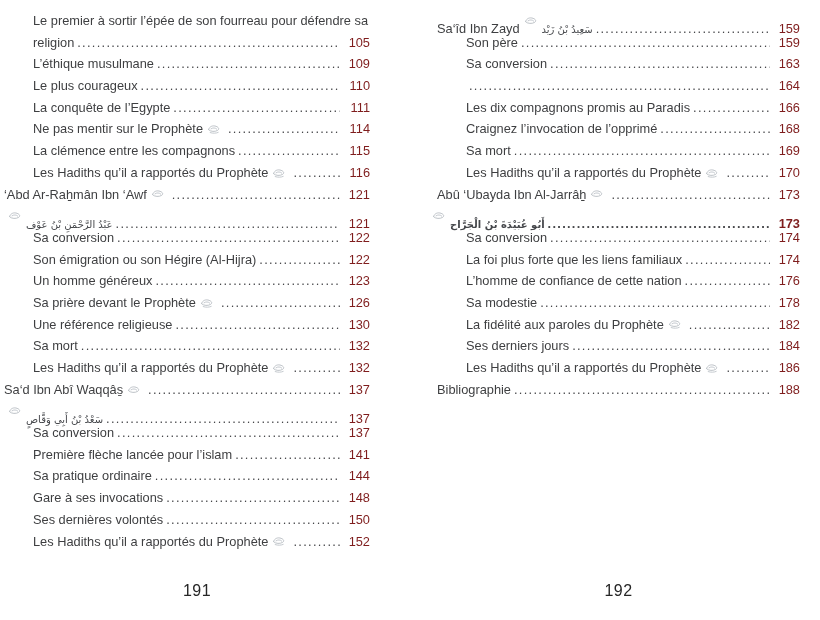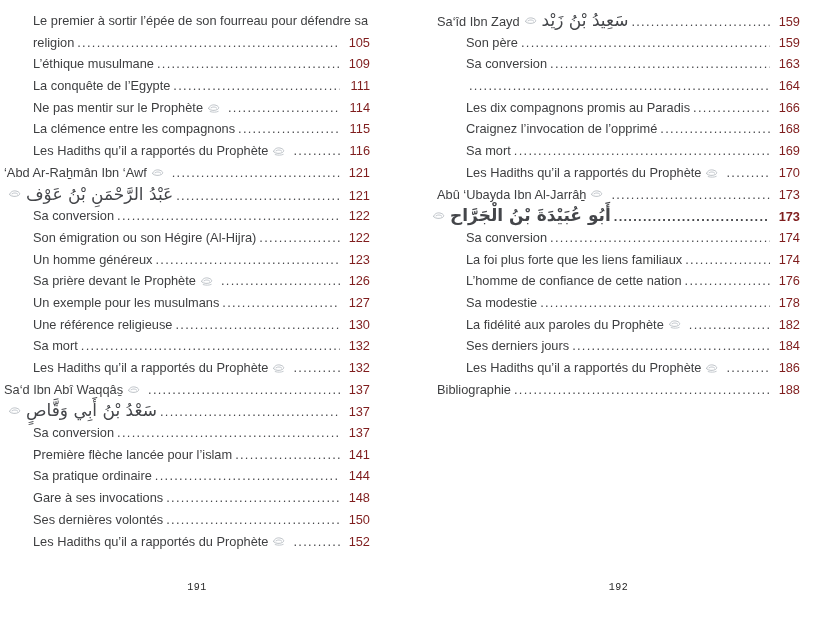--- a/index.html
+++ b/index.html
@@ -13,37 +13,37 @@
   .page.right{left:437px;width:363px;}
   .row{
     display:flex;align-items:baseline;height:21.7px;
     font-size:12.8px;line-height:21.7px;
   }
   .row.ind{padding-left:29px;}
   .right .row.ar-only{margin-left:-9px;font-weight:bold;}
   .t{white-space:nowrap;flex-shrink:0;}
   .ar{
     font-family:"DejaVu Sans",sans-serif;
-    font-size:17px;white-space:nowrap;flex-shrink:0;color:#44464a;
+    font-size:10px;white-space:nowrap;flex-shrink:0;color:#44464a;margin-top:9px;
   }
   .orn{flex-shrink:0;align-self:center;display:inline-flex;margin:0 4px;}
   .orn svg{display:block;}
   .dots{
     flex:1 1 auto;min-width:0;overflow:hidden;white-space:nowrap;
     margin:0 2px 0 3px;color:#46474a;
   }
   .dots::after{
     content:"......................................................................................................................................";
     letter-spacing:1.3px;
   }
   .num{flex-shrink:0;width:28px;text-align:right;color:#7f1d1d;}
   .folio{
     position:absolute;top:582px;width:100%;text-align:center;
-    font-family:Liberation Mono, monospace;
-    font-size:10px;color:#262626;letter-spacing:.5px;
+    font-family:Liberation Sans, sans-serif;
+    font-size:16px;color:#262626;letter-spacing:.5px;
   }
   .folio.fl{left:14px;width:366px;}
   .folio.fr{left:437px;width:363px;}
 </style>
 </head>
 <body>
 
 <div>
 
   <section class="page left">
@@ -55,20 +55,25 @@
           <span class="t">religion</span>
           <span class="dots"></span>
           <span class="num">105</span>
         </div>
         <div class="row ind">
           <span class="t">L’éthique musulmane</span>
           <span class="dots"></span>
           <span class="num">109</span>
         </div>
         <div class="row ind">
+          <span class="t">Le plus courageux</span>
+          <span class="dots"></span>
+          <span class="num">110</span>
+        </div>
+        <div class="row ind">
           <span class="t">La conquête de l’Egypte</span>
           <span class="dots"></span>
           <span class="num">111</span>
         </div>
         <div class="row ind">
           <span class="t">Ne pas mentir sur le Prophète</span>
           <span class="orn">
             <svg width="14" height="10" viewBox="0 0 14 10" xmlns="http://www.w3.org/2000/svg">
               <path d="M1.5 5.6 C2.5 2.2, 6 1.2, 9 2.3 C11.6 3.2, 12.6 5, 10.6 6.4 C8.2 7.9, 3.6 7.7, 2 6.1" fill="none" stroke="#b5bbc1" stroke-width="0.9" stroke-linecap="round"></path>
               <path d="M4 4.8 C5.8 3.5, 8.4 3.6, 9.8 5.1" fill="none" stroke="#b5bbc1" stroke-width="0.8" stroke-linecap="round"></path>
@@ -136,25 +141,20 @@
           <span class="t">Sa prière devant le Prophète</span>
           <span class="orn">
             <svg width="14" height="10" viewBox="0 0 14 10" xmlns="http://www.w3.org/2000/svg">
               <path d="M1.5 5.6 C2.5 2.2, 6 1.2, 9 2.3 C11.6 3.2, 12.6 5, 10.6 6.4 C8.2 7.9, 3.6 7.7, 2 6.1" fill="none" stroke="#b5bbc1" stroke-width="0.9" stroke-linecap="round"></path>
               <path d="M4 4.8 C5.8 3.5, 8.4 3.6, 9.8 5.1" fill="none" stroke="#b5bbc1" stroke-width="0.8" stroke-linecap="round"></path>
               <path d="M3.2 8.6 C6 9.5, 9 9.4, 11.2 8.4" fill="none" stroke="#b5bbc1" stroke-width="0.8" stroke-linecap="round"></path>
             </svg>
           </span>
           <span class="dots"></span>
           <span class="num">126</span>
-        </div>
-        <div class="row ind">
-          <span class="t">Un exemple pour les musulmans</span>
-          <span class="dots"></span>
-          <span class="num">127</span>
         </div>
         <div class="row ind">
           <span class="t">Une référence religieuse</span>
           <span class="dots"></span>
           <span class="num">130</span>
         </div>
         <div class="row ind">
           <span class="t">Sa mort</span>
           <span class="dots"></span>
           <span class="num">132</span>

